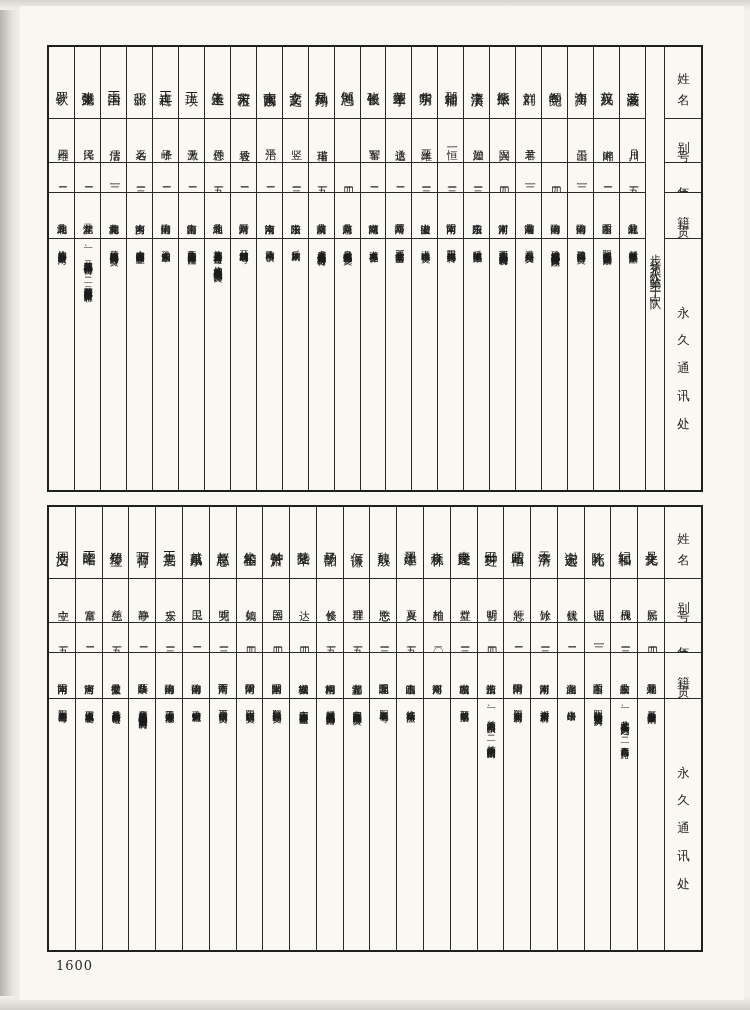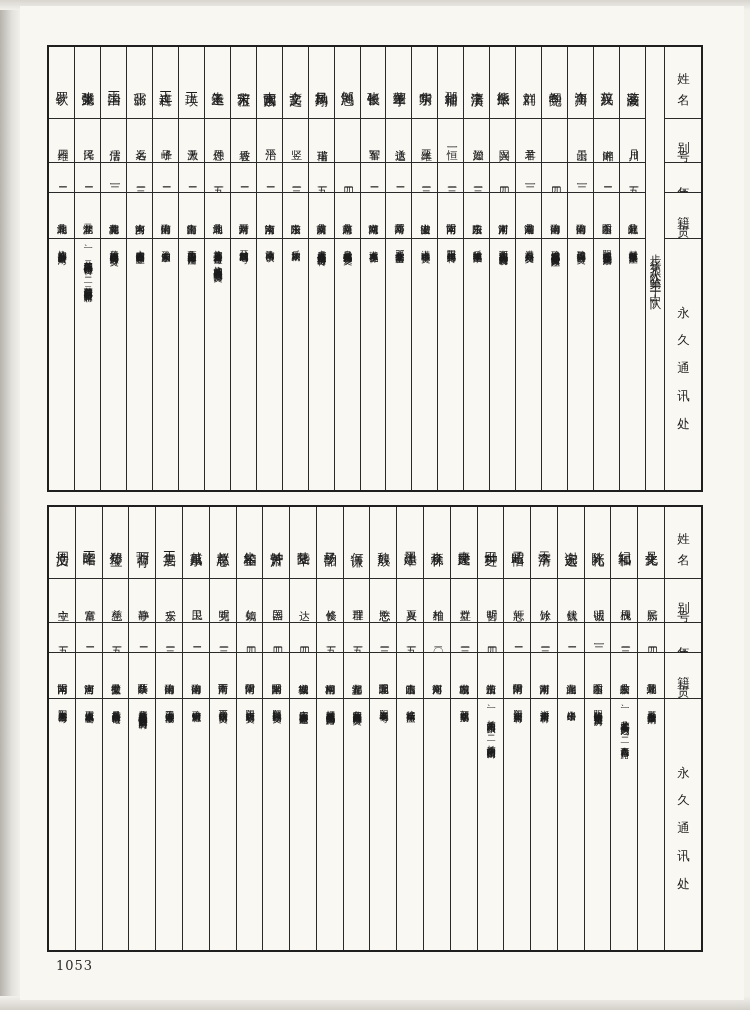--- a/index.html
+++ b/index.html
@@ -958,13 +958,13 @@
     <div class="cell origin">
           <span>河南南阳</span>
         </div>
     <div class="cell address">
           <span>南阳东关井楼街三号</span>
         </div>
   </div>
 </div>
 </div>
 
-<div class="page-number">1053</div>
+<div class="page-number">1600</div>
 
 </body></html>

